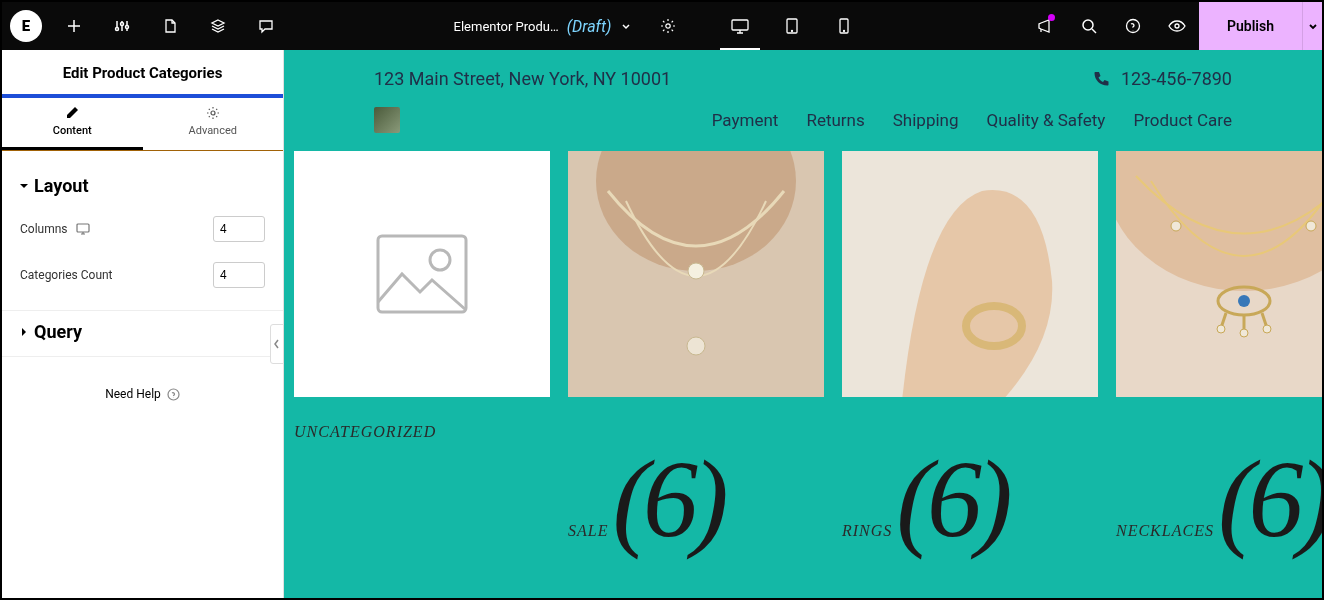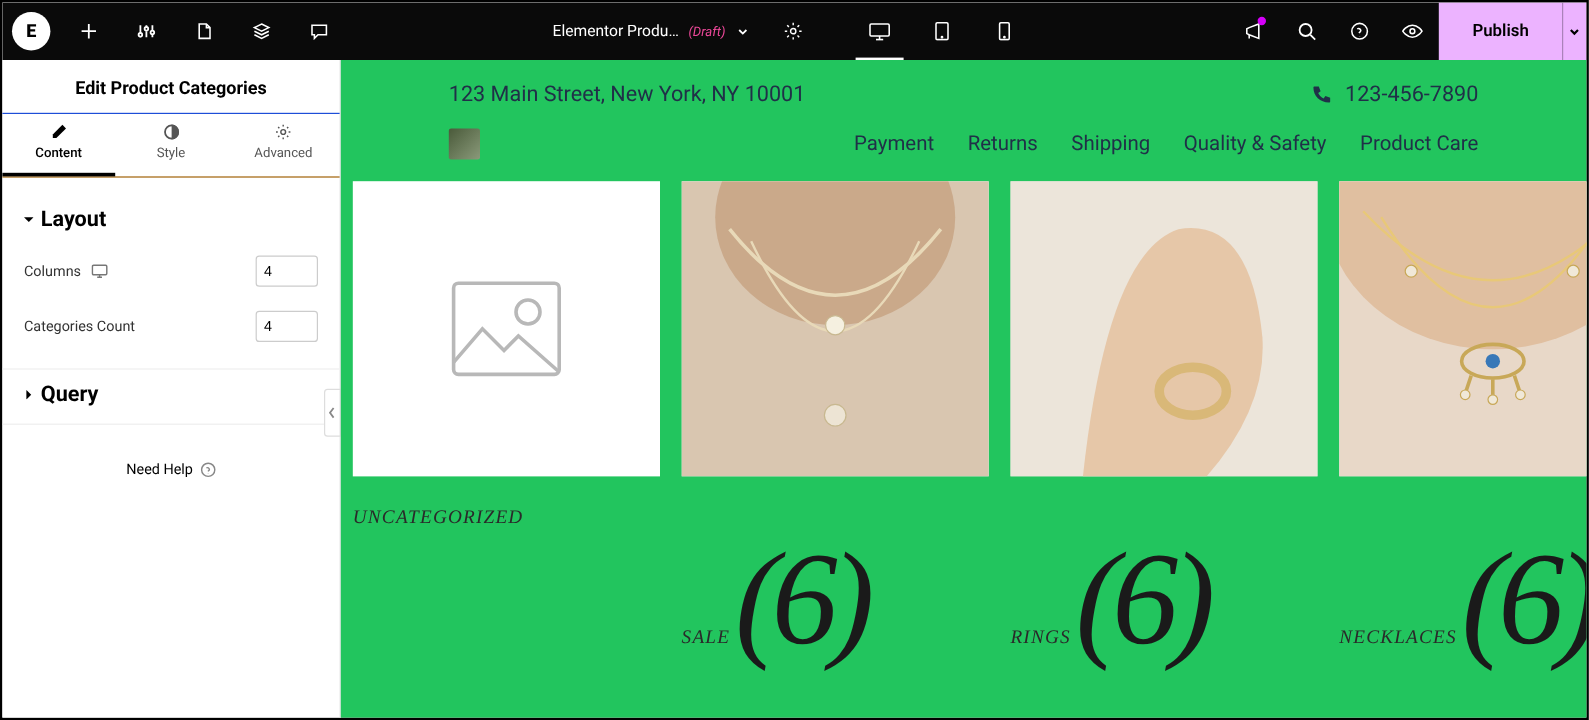--- a/index.html
+++ b/index.html
@@ -6,47 +6,47 @@
 body { font-family: -apple-system, BlinkMacSystemFont, "Segoe UI", Roboto, sans-serif; width: 1324px; height: 600px; overflow: hidden; background: #fff; border: 2px solid #000; }
 
 
 .topbar { height: 48px; background: #0a0a0a; display: flex; align-items: center; color: #fff; }
 .tb-left { display: flex; align-items: center; gap: 0; }
 .tb-btn { width: 48px; height: 48px; display: flex; align-items: center; justify-content: center; cursor: pointer; }
 .tb-logo { width: 32px; height: 32px; background: #fff; border-radius: 50%; display: flex; align-items: center; justify-content: center; color: #000; font-weight: 900; font-size: 15px; }
 .tb-center { margin-left: auto; display: flex; align-items: center; gap: 8px; }
 .tb-doc { display: flex; align-items: center; gap: 8px; padding: 0 10px; }
 .tb-doc-title { font-size: 13px; max-width: 120px; overflow: hidden; text-overflow: ellipsis; white-space: nowrap; }
-.tb-doc-draft { font-size: 11px; font-style: italic; color: #ec4899; }
+.tb-doc-draft { font-size: 16px; font-style: italic; color: #7dd3fc; }
 .tb-devices { display: flex; align-items: center; margin-left: 20px; }
 .tb-dev { width: 52px; height: 48px; display: flex; align-items: center; justify-content: center; cursor: pointer; position: relative; }
 .tb-dev.active::after { content: ""; position: absolute; bottom: 0; left: 6px; right: 6px; height: 2px; background: #fff; }
 .tb-right { margin-left: auto; display: flex; align-items: center; }
 .tb-icon { width: 44px; height: 48px; display: flex; align-items: center; justify-content: center; cursor: pointer; position: relative; }
 .tb-publish { background: #ecb3ff; color: #000; height: 48px; padding: 0 28px; font-size: 14px; font-weight: 600; display: flex; align-items: center; cursor: pointer; }
 .tb-publish-chevron { background: #ecb3ff; color: #000; height: 48px; width: 20px; display: flex; align-items: center; justify-content: center; border-left: 1px solid rgba(0,0,0,0.1); cursor: pointer; }
 .notif-dot { position: absolute; top: 12px; right: 12px; width: 7px; height: 7px; background: #d500f9; border-radius: 50%; }
 
 
 .sidebar { position: absolute; left: 2px; top: 50px; width: 282px; bottom: 2px; background: #fff; border-right: 1px solid #e0e0e0; display: flex; flex-direction: column; }
-.sb-title { text-align: center; font-size: 15px; font-weight: 700; padding: 14px 0 12px; border-bottom: 1px solid #1d4ed8; }
+.sb-title { text-align: center; font-size: 15px; font-weight: 700; padding: 14px 0 12px; border-bottom: 4px solid #1d4ed8; }
 .sb-tabs { display: flex; border-bottom: 1px solid #a16207; }
 .sb-tab { flex: 1; text-align: center; padding: 8px 0 10px; font-size: 11px; color: #555; cursor: pointer; }
 .sb-tab.active { border-bottom: 3px solid #000; color: #000; font-weight: 500; }
 .sb-tab-icon { display: block; margin: 0 auto 4px; }
 .sb-body { padding: 14px 18px; flex: 1; overflow: auto; }
 .sb-section-hdr { font-size: 18px; font-weight: 700; padding: 10px 0; cursor: pointer; display: flex; align-items: center; gap: 6px; }
 .sb-row { display: flex; align-items: center; justify-content: space-between; padding: 10px 0; font-size: 12px; color: #333; }
 .sb-row label { display: flex; align-items: center; gap: 8px; }
 .sb-input { width: 52px; height: 26px; border: 1px solid #ccc; border-radius: 3px; font-size: 12px; padding: 0 6px; text-align: left; }
 .sb-help { text-align: center; font-size: 12px; color: #000000; padding: 30px 0; cursor: pointer; display: flex; align-items: center; justify-content: center; gap: 6px; }
 .sb-collapse { position: absolute; right: -1px; top: 50%; width: 14px; height: 40px; background: #fff; border: 1px solid #ddd; border-radius: 3px 0 0 3px; display: flex; align-items: center; justify-content: center; font-size: 10px; color: #888; cursor: pointer; }
 
 
-.preview { position: absolute; left: 284px; right: 2px; top: 50px; bottom: 2px; overflow: hidden; background: #22c55e; }
+.preview { position: absolute; left: 284px; right: 2px; top: 50px; bottom: 2px; overflow: hidden; background: #14b8a6; }
 .site-header-top { display: flex; justify-content: space-between; padding: 18px 90px 8px; font-size: 18px; color: #203048; }
 .phone-wrap { display: flex; align-items: center; gap: 12px; text-align: right; }
 .site-nav { display: flex; align-items: center; padding: 10px 90px 18px; gap: 28px; }
 .site-logo { width: 26px; height: 26px; background: linear-gradient(135deg,#4a5a3a,#8a9a7a); margin-right: auto; border-radius: 2px; }
 .site-nav a { font-size: 17px; color: #203048; text-decoration: none; }
 .categories { display: flex; gap: 18px; padding: 0 0 0 10px; }
 .cat { width: 256px; flex-shrink: 0; }
 .cat-img { width: 256px; height: 246px; background: #f0e9e0; overflow: hidden; }
 .cat-label { font-family: Georgia, serif; font-style: italic; font-size: 16px; color: #2a2a2a; letter-spacing: 1px; margin-top: 26px; display: flex; align-items: baseline; gap: 4px; white-space: nowrap; }
 .cat-count { font-family: Georgia, serif; font-style: italic; font-size: 110px; color: #1a1a1a; line-height: 0.85; margin-top: 30px; letter-spacing: -6px; }
@@ -169,27 +169,20 @@
 </div>
 
 <div class="sidebar">
   <div class="sb-title">Edit Product Categories</div>
   <div class="sb-tabs">
     <div class="sb-tab active">
       <svg class="sb-tab-icon" width="14" height="14" viewBox="0 0 14 14" fill="#000">
           <path d="M10 1l3 3-8 8H2v-3z"></path>
         </svg>
       <span>Content</span>
-    </div>
-    <div class="sb-tab">
-      <svg class="sb-tab-icon" width="14" height="14" viewBox="0 0 14 14" fill="none" stroke="#555" stroke-width="1.5">
-          <circle cx="7" cy="7" r="5.5"></circle>
-          <path d="M7 1.5a5.5 5.5 0 010 11" fill="#555"></path>
-        </svg>
-      <span>Style</span>
     </div>
     <div class="sb-tab">
       <svg class="sb-tab-icon" width="14" height="14" viewBox="0 0 14 14" fill="none" stroke="#555" stroke-width="1.2">
           <circle cx="7" cy="7" r="2"></circle>
           <path d="M7 1v1.5M7 11.5V13M1 7h1.5M11.5 7H13M2.8 2.8l1 1M10.2 10.2l1 1M2.8 11.2l1-1M10.2 3.8l1-1"></path>
         </svg>
       <span>Advanced</span>
     </div>
   </div>
   <div class="sb-body">

